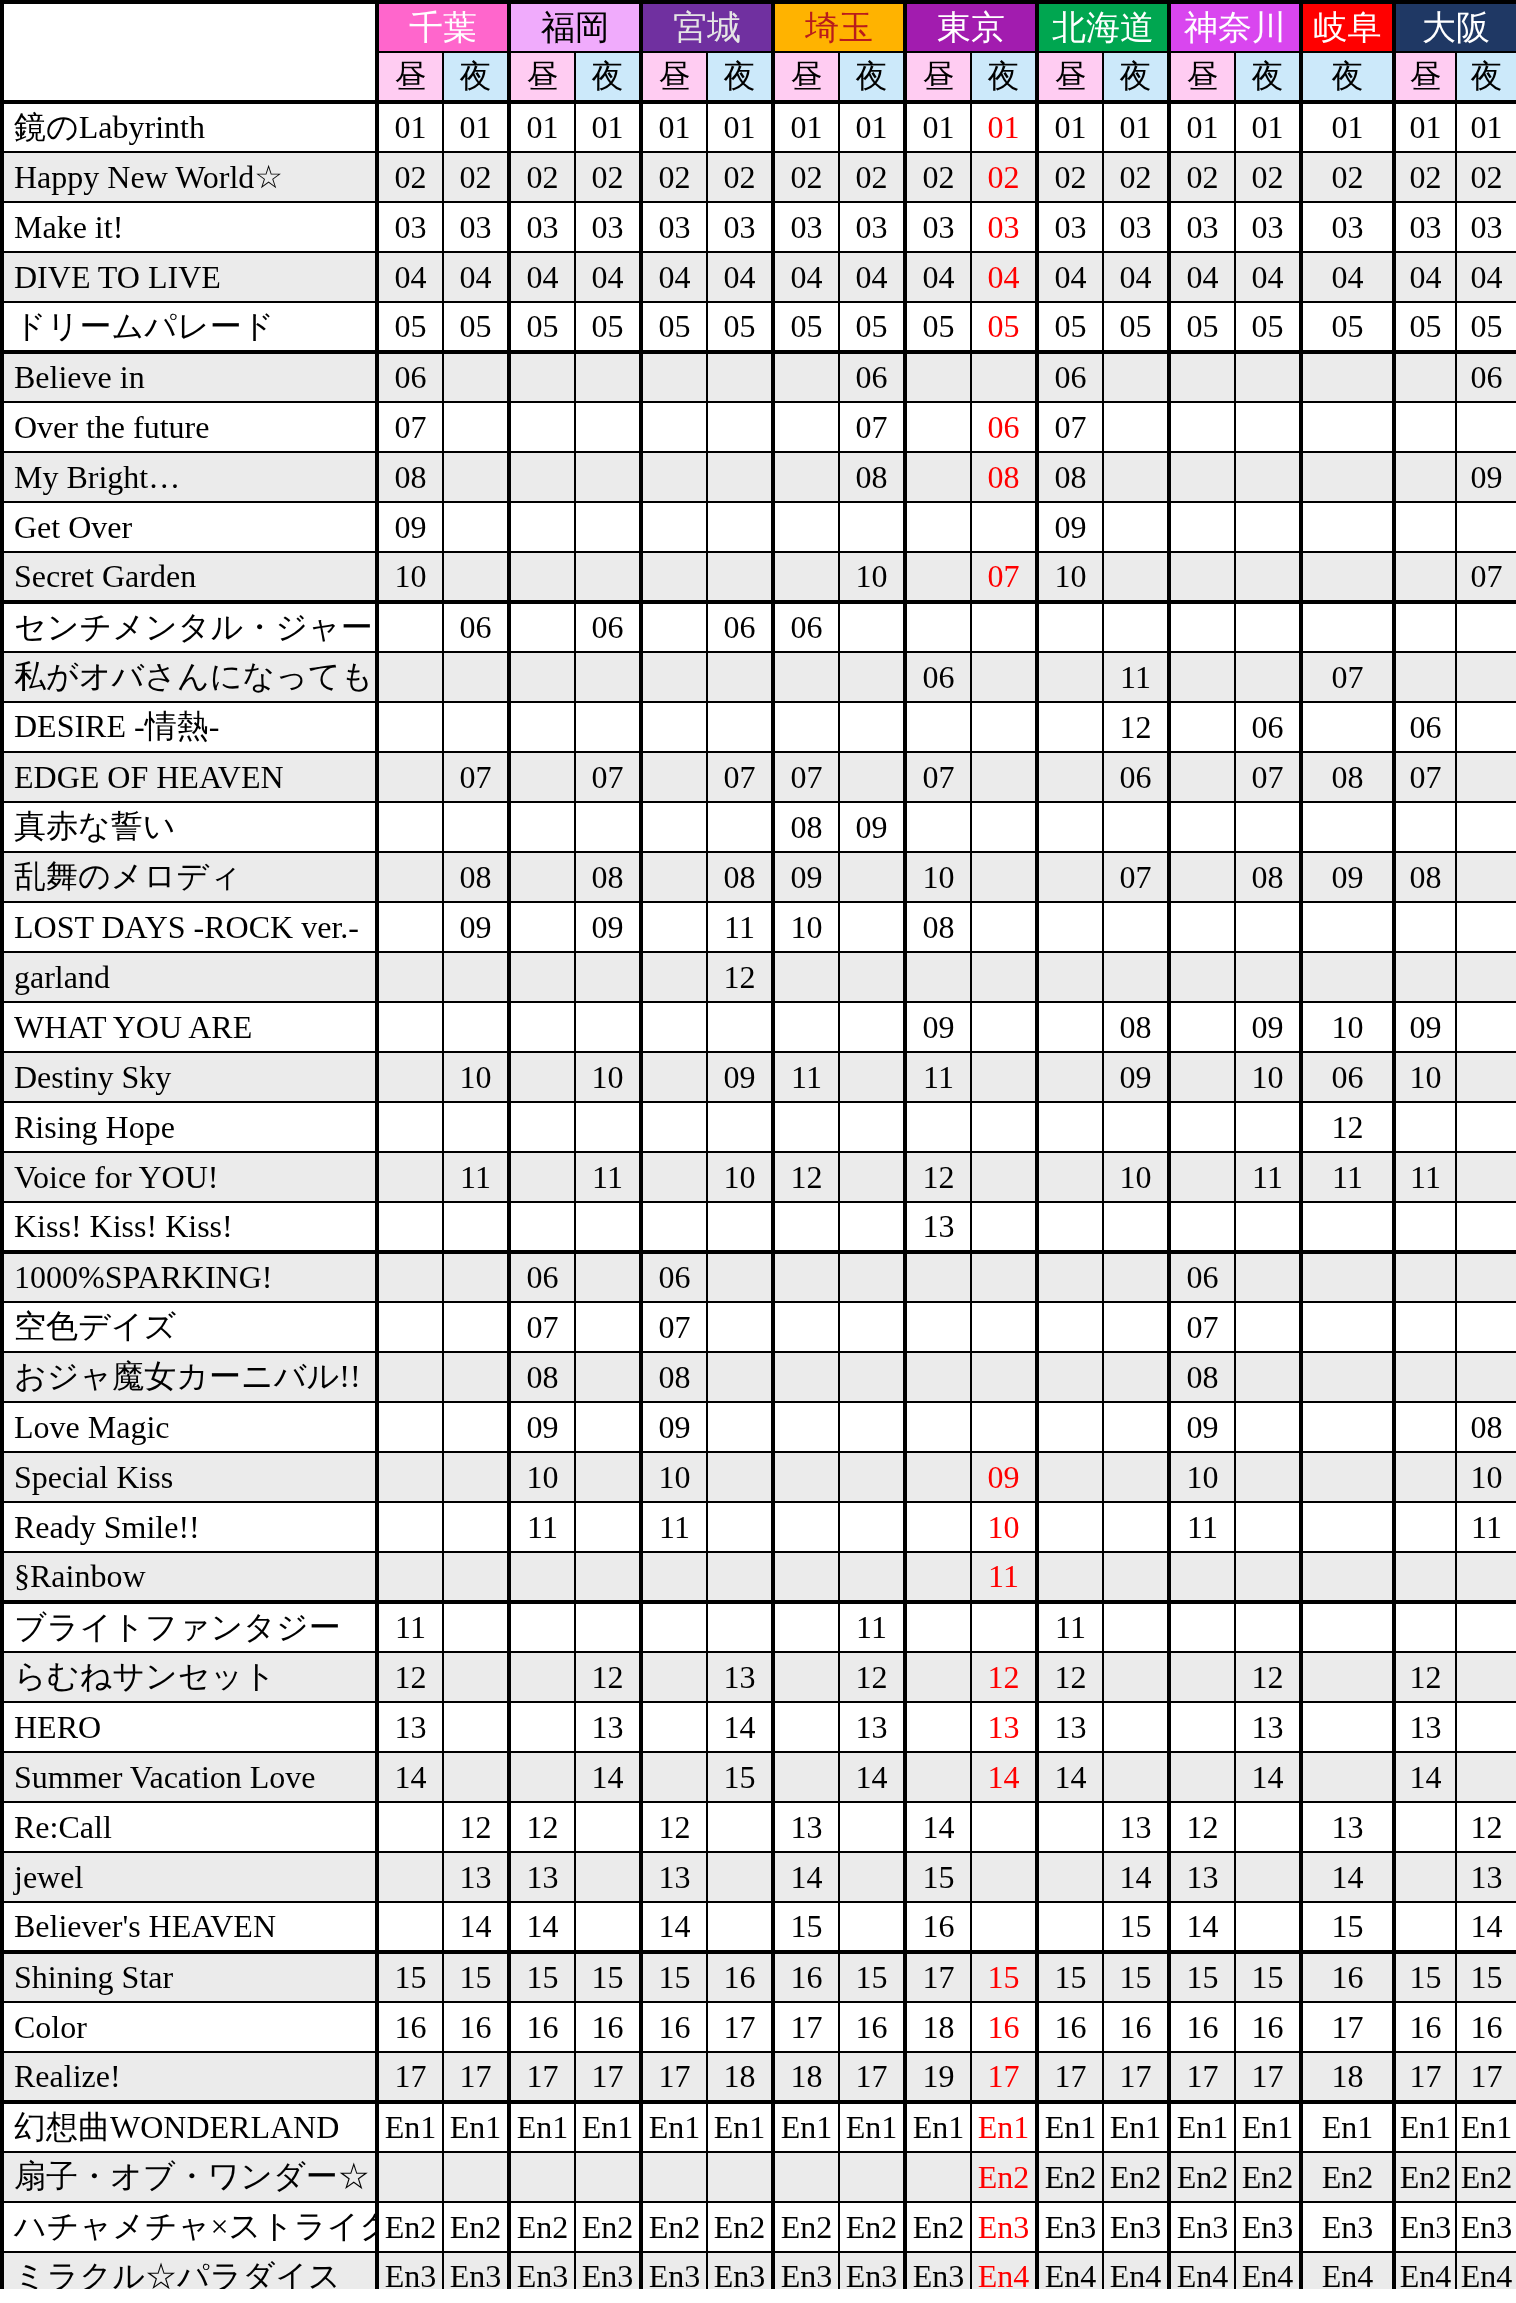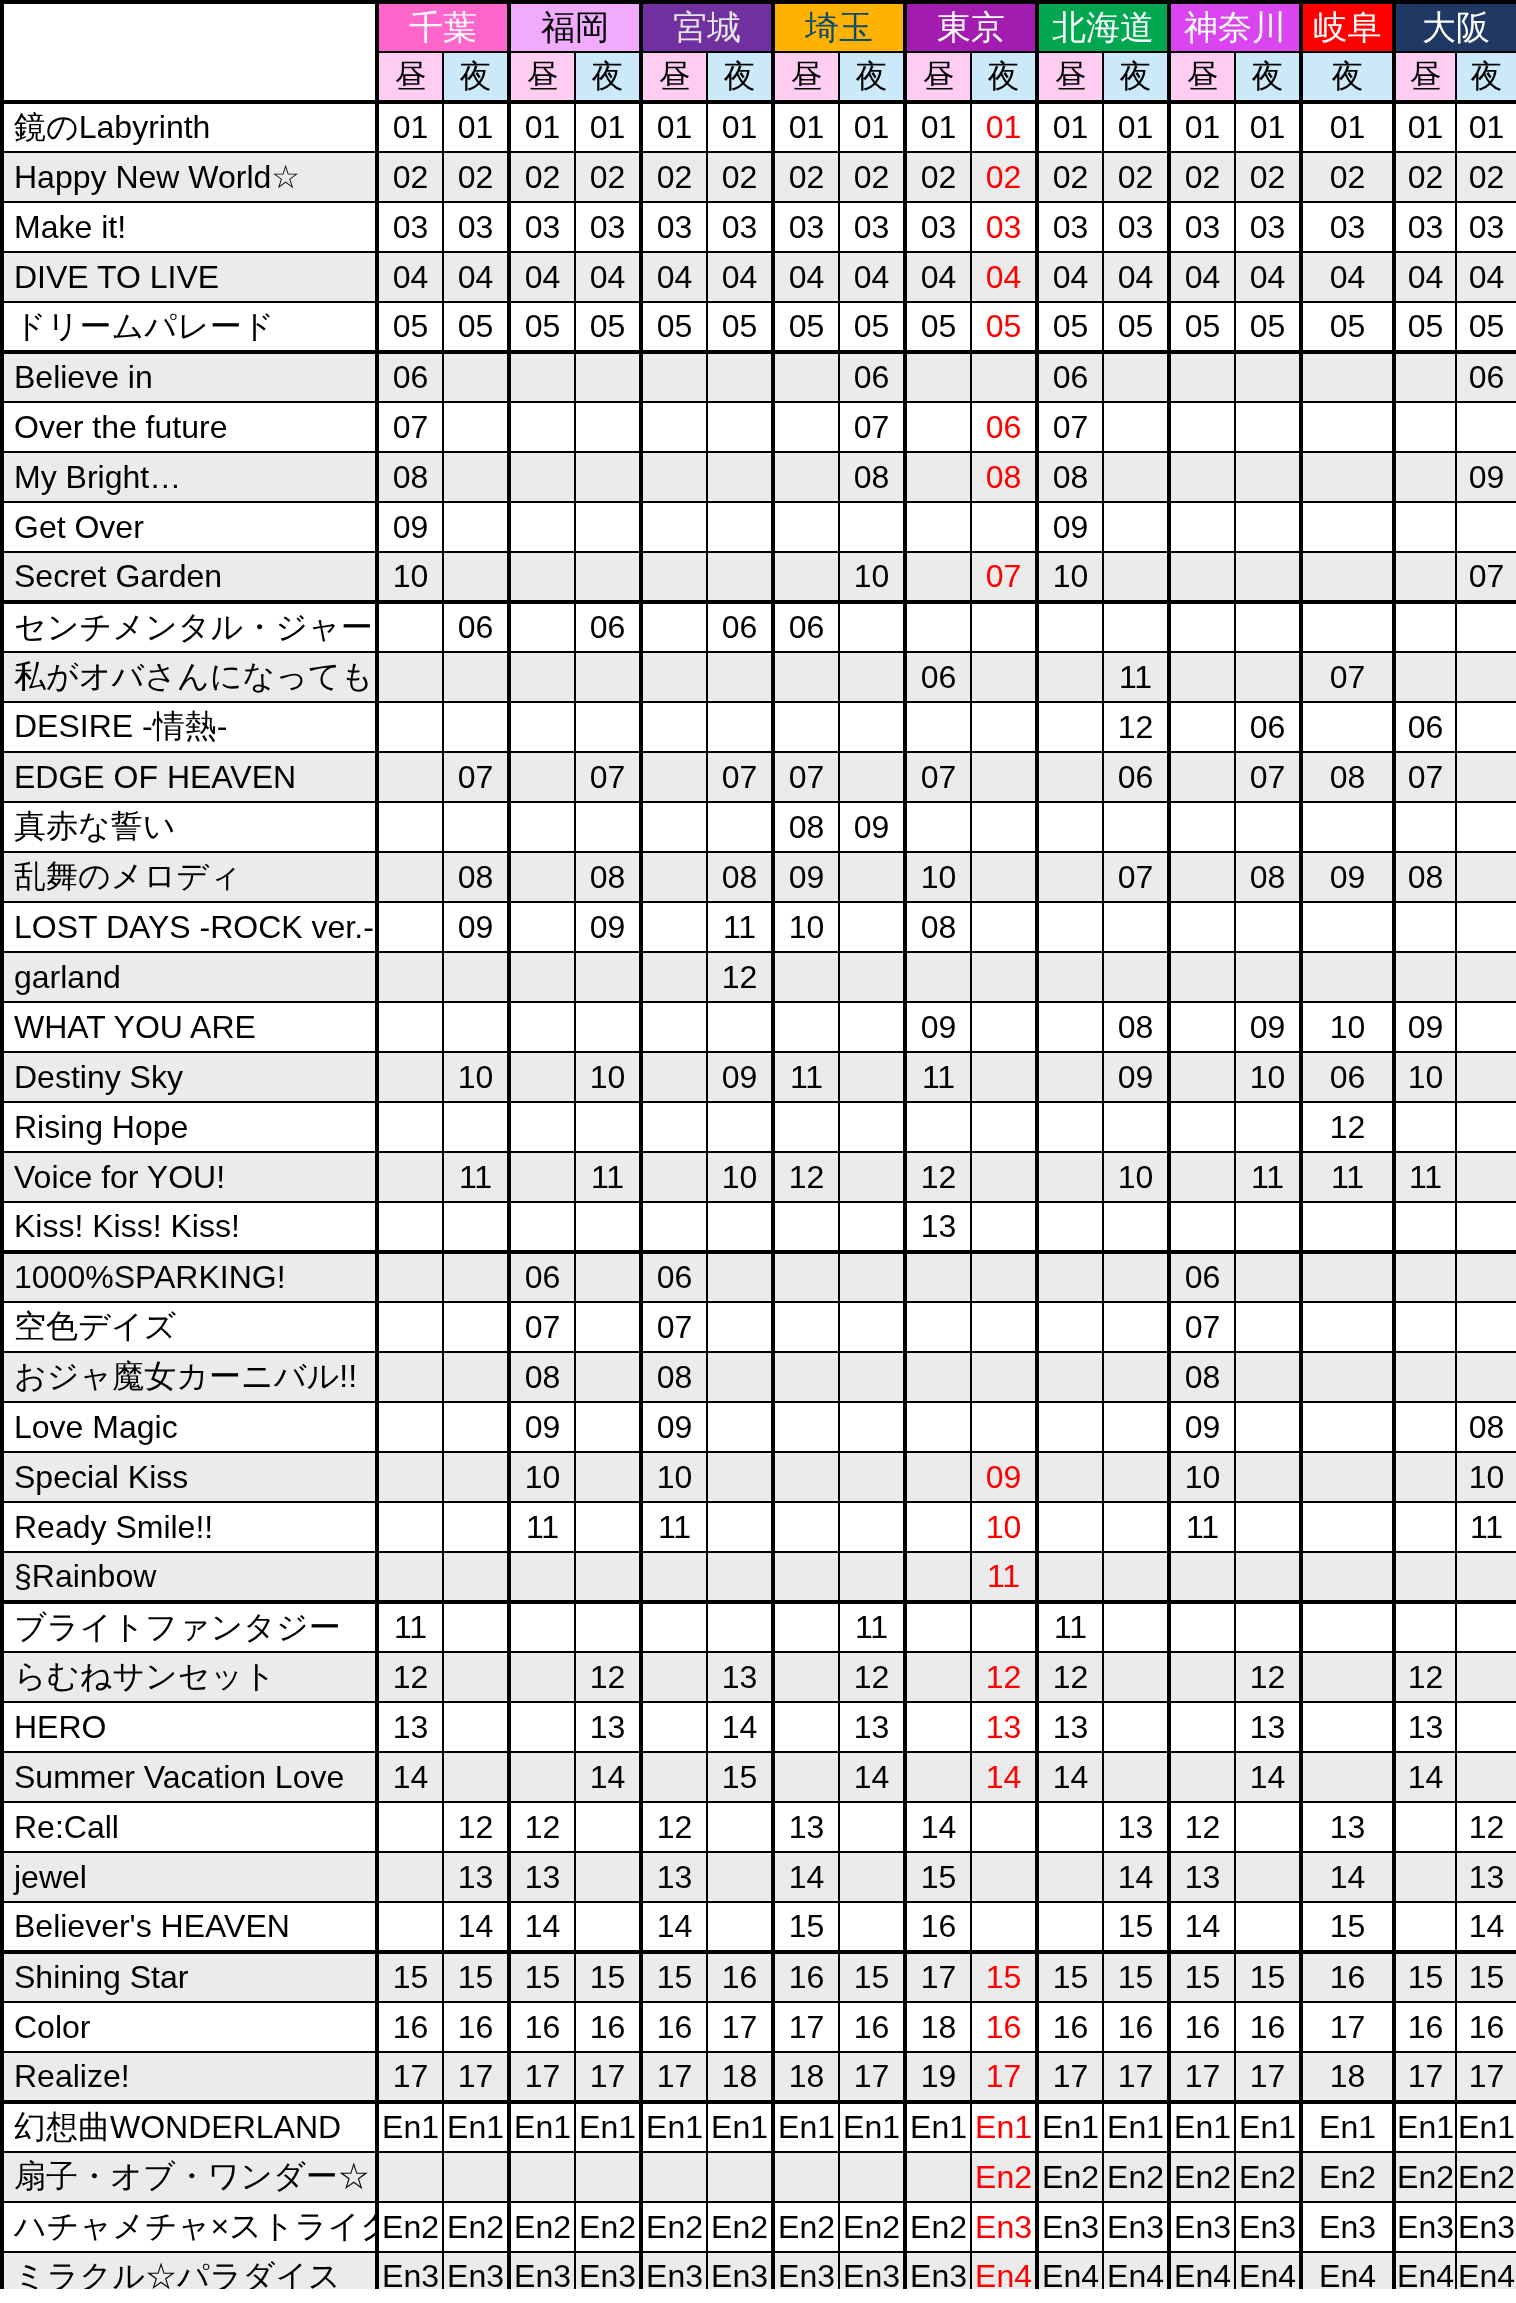--- a/index.html
+++ b/index.html
@@ -1,18 +1,18 @@
 <!DOCTYPE html>
 <html><head>
 <meta charset="utf-8">
 <style>
   html, body { margin:0; padding:0; background:#ffffff; }
   .sheet {
     width:1516px; height:2289px; background:#ffffff; overflow:hidden;
-    font-family:Liberation Sans, sans-serif;
+    font-family:Liberation Serif, serif;
   }
   table.setlist {
     border-collapse:collapse; table-layout:fixed; width:1516px;
     border:4px solid #000;
   }
   .setlist th, .setlist td {
     border:2px solid #000; box-sizing:border-box; padding:0;
     height:50px; overflow:hidden; white-space:nowrap;
     font-size:32px; font-weight:400; color:#000; text-align:center;
     vertical-align:middle; background:#fff;
@@ -50,21 +50,21 @@
         <col style="width: 93px;">
         <col style="width: 62px;">
         <col style="width: 62px;">
       </colgroup>
     <thead>
       <tr class="cities">
           <th class="corner" rowspan="2"></th>
           <th class="city gs" colspan="2" style="background: rgb(255, 102, 204); color: rgb(255, 255, 255);">千葉</th>
           <th class="city gs" colspan="2" style="background: #f0abfc; color: rgb(0, 0, 0);">福岡</th>
           <th class="city gs" colspan="2" style="background: rgb(112, 48, 160); color: #e5e5e5;">宮城</th>
-          <th class="city gs" colspan="2" style="background: rgb(255, 179, 0); color: #0c4a6e;">埼玉</th>
+          <th class="city gs" colspan="2" style="background: rgb(255, 179, 0); color: #b91c1c;">埼玉</th>
           <th class="city gs" colspan="2" style="background: #a21caf; color: rgb(255, 255, 255);">東京</th>
           <th class="city gs" colspan="2" style="background: rgb(0, 166, 80); color: rgb(255, 255, 255);">北海道</th>
           <th class="city gs" colspan="2" style="background: #d946ef; color: rgb(255, 255, 255);">神奈川</th>
           <th class="city gs" colspan="1" style="background: rgb(255, 0, 0); color: rgb(255, 255, 255);">岐阜</th>
           <th class="city gs" colspan="2" style="background: rgb(31, 56, 100); color: rgb(255, 255, 255);">大阪</th>
         </tr>
       <tr class="sessions">
           <th class="gs" style="background: rgb(255, 204, 242);">昼</th>
           <th style="background: rgb(204, 233, 250);">夜</th>
           <th class="gs" style="background: rgb(255, 204, 242);">昼</th>

